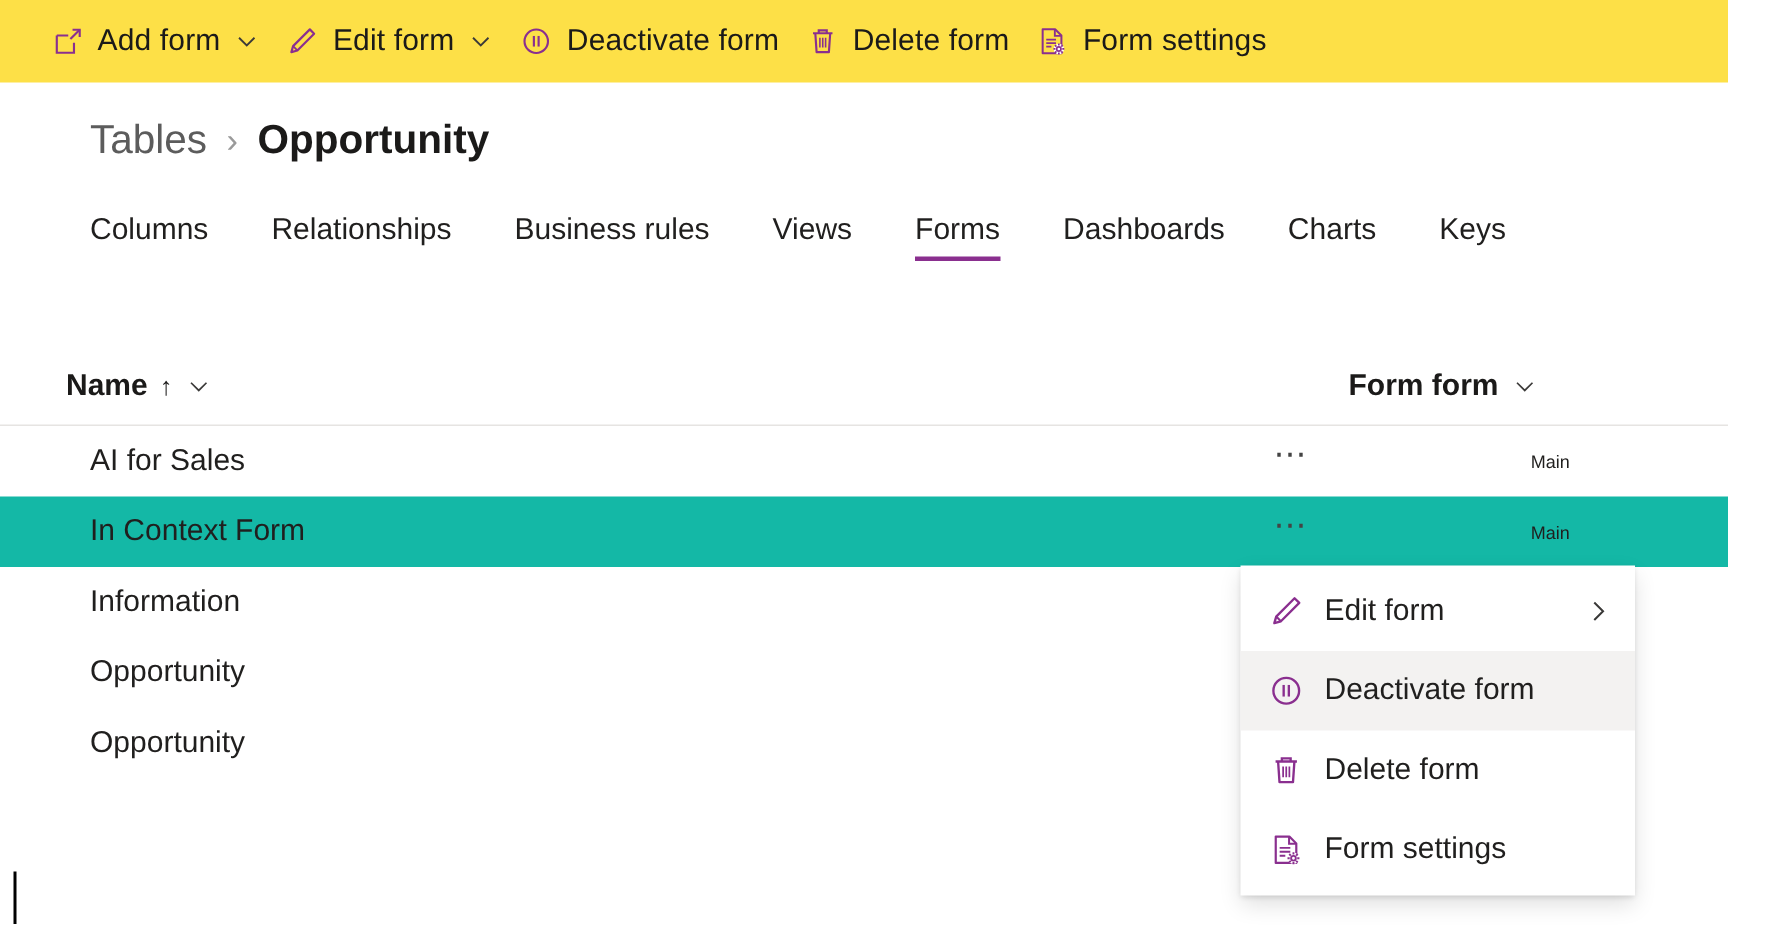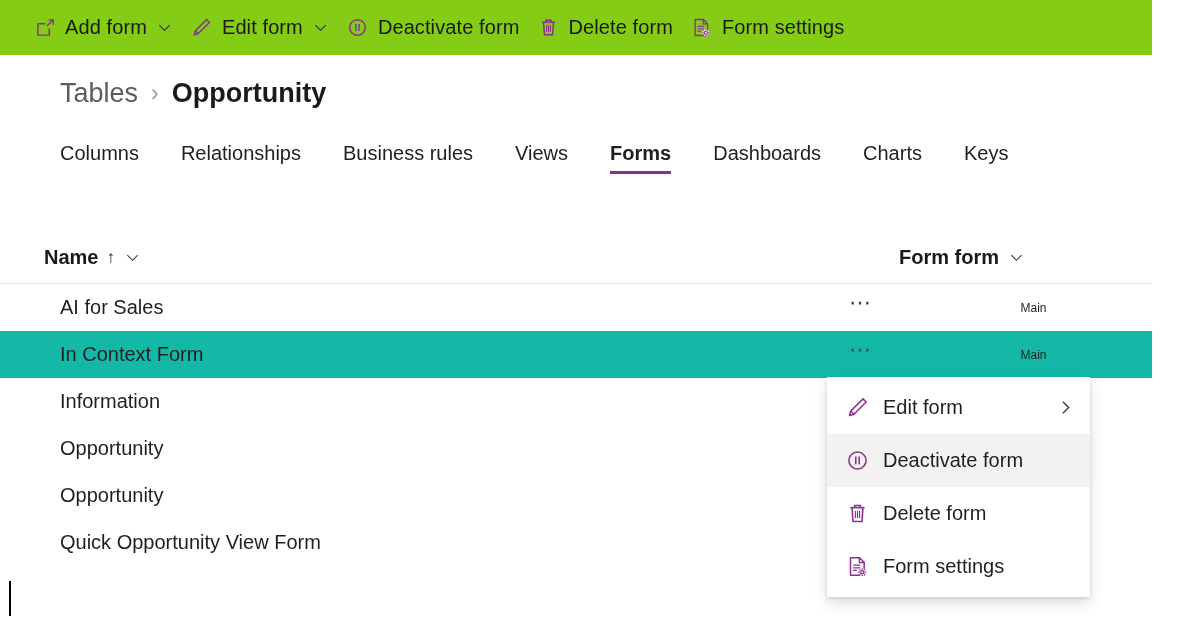--- a/index.html
+++ b/index.html
@@ -16,21 +16,21 @@
     position: relative;
     -webkit-font-smoothing: antialiased;
   }
 
   
   .commandbar {
     position: absolute;
     left: 0; top: 0;
     width: 1152px;
     height: 55px;
-    background: #84cc16;
+    background: #fde047;
     display: flex;
     align-items: center;
     padding-left: 28px;
     box-sizing: border-box;
   }
   .cmd-btn {
     display: flex;
     align-items: center;
     height: 40px;
     padding: 0 6px;
@@ -100,21 +100,21 @@
     position: relative;
     font-size: 20px;
     color: #201f1e;
     padding: 0 0 9px 0;
     margin-right: 42px;
     cursor: pointer;
     white-space: nowrap;
   }
   .tab:last-child { margin-right: 0; }
   .tab.active {
-    font-weight: 700;
+    font-weight: 400;
   }
   .tab.active::after {
     content: "";
     position: absolute;
     left: 0; right: 0; bottom: 0;
     height: 3px;
     background: #8a2f8f;
   }
 
   
@@ -398,21 +398,20 @@
 
   <div class="row">
     <div class="cell-name">Opportunity</div>
     <div class="cell-actions">
       <span class="dots"></span>
     </div>
     <div class="cell-type"></div>
   </div>
 
   <div class="row">
-    <div class="cell-name">Quick Opportunity View Form</div>
     <div class="cell-actions">
       <span class="dots"></span>
     </div>
     <div class="cell-type"></div>
   </div>
 
 </div>
 
 <div class="ctx-menu">
 

